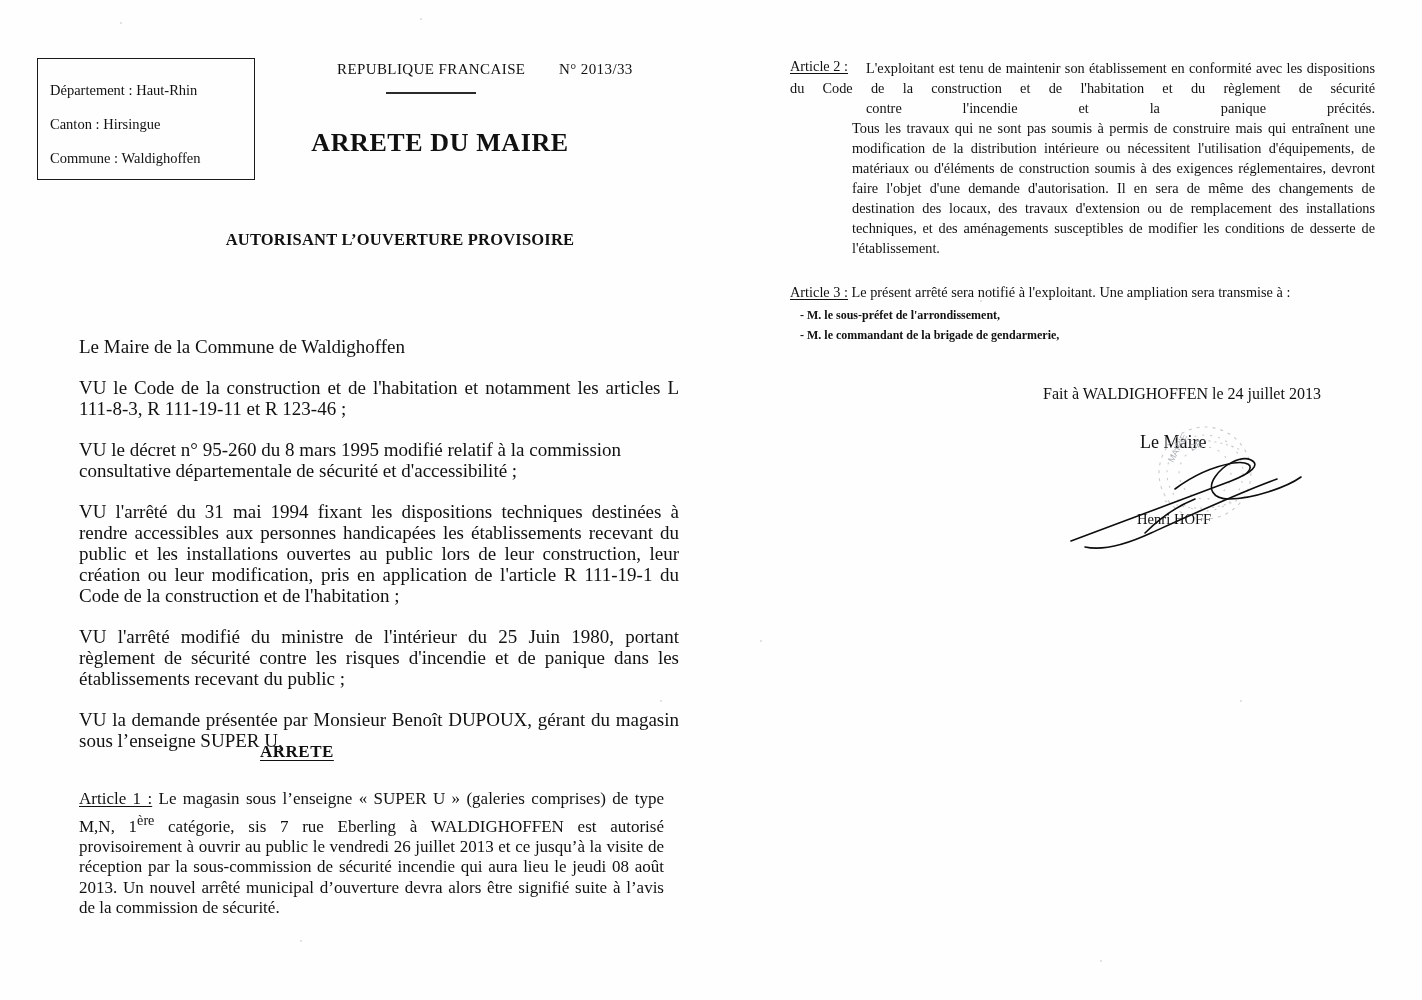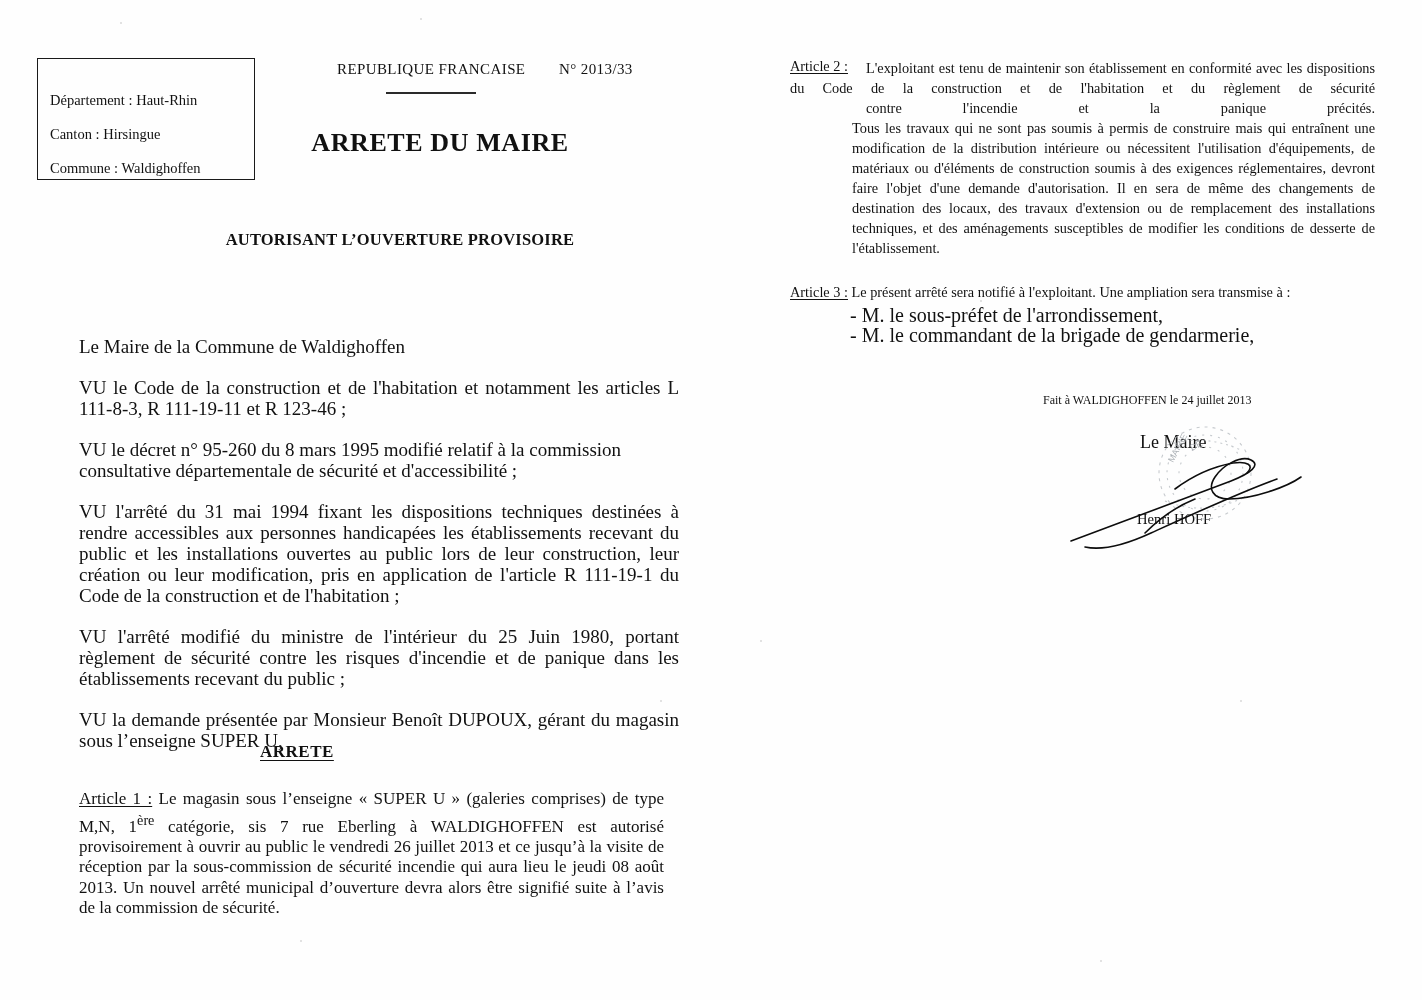--- a/index.html
+++ b/index.html
@@ -12,21 +12,21 @@
     overflow:hidden;
   }
   .page{position:absolute;inset:0;}
   .just{text-align:justify;text-justify:inter-word;}
 
   
   .idbox{
     position:absolute;left:37px;top:58px;width:218px;height:122px;
     border:1.6px solid #1a1a1a;
     box-sizing:border-box;
-    padding:24px 0 0 12px;
+    padding:14px 0 0 12px;
     font-size:14.5px;line-height:34px;
   }
   .idbox div{white-space:nowrap;}
 
   .rf{
     position:absolute;left:337px;top:61px;width:330px;
     font-size:15px;letter-spacing:.4px;
   }
   .rf .num{position:absolute;left:222px;top:0;}
   .rule{
@@ -78,24 +78,24 @@
   }
   .art .bd .ind{display:inline-block;width:76px;}
 
   .spread{
     display:block;text-align:justify;
     text-align-last:justify;
     line-height:20px;
   }
 
   .recips{
-    position:absolute;left:850px;top:305px;font-size:20px;line-height:20px;
+    position:absolute;left:800px;top:305px;font-size:12px;line-height:20px;font-weight:bold;
   }
   .faita{
-    position:absolute;left:1043px;top:393px;font-size:12px;white-space:nowrap;
+    position:absolute;left:1043px;top:385px;font-size:16px;white-space:nowrap;
   }
   .lemaire{
     position:absolute;left:1140px;top:432px;font-size:18px;
   }
   .signame{
     position:absolute;left:1137px;top:511px;font-size:14.6px;
   }
 
   
   .sigwrap{position:absolute;left:1055px;top:415px;width:300px;height:140px;pointer-events:none;}

